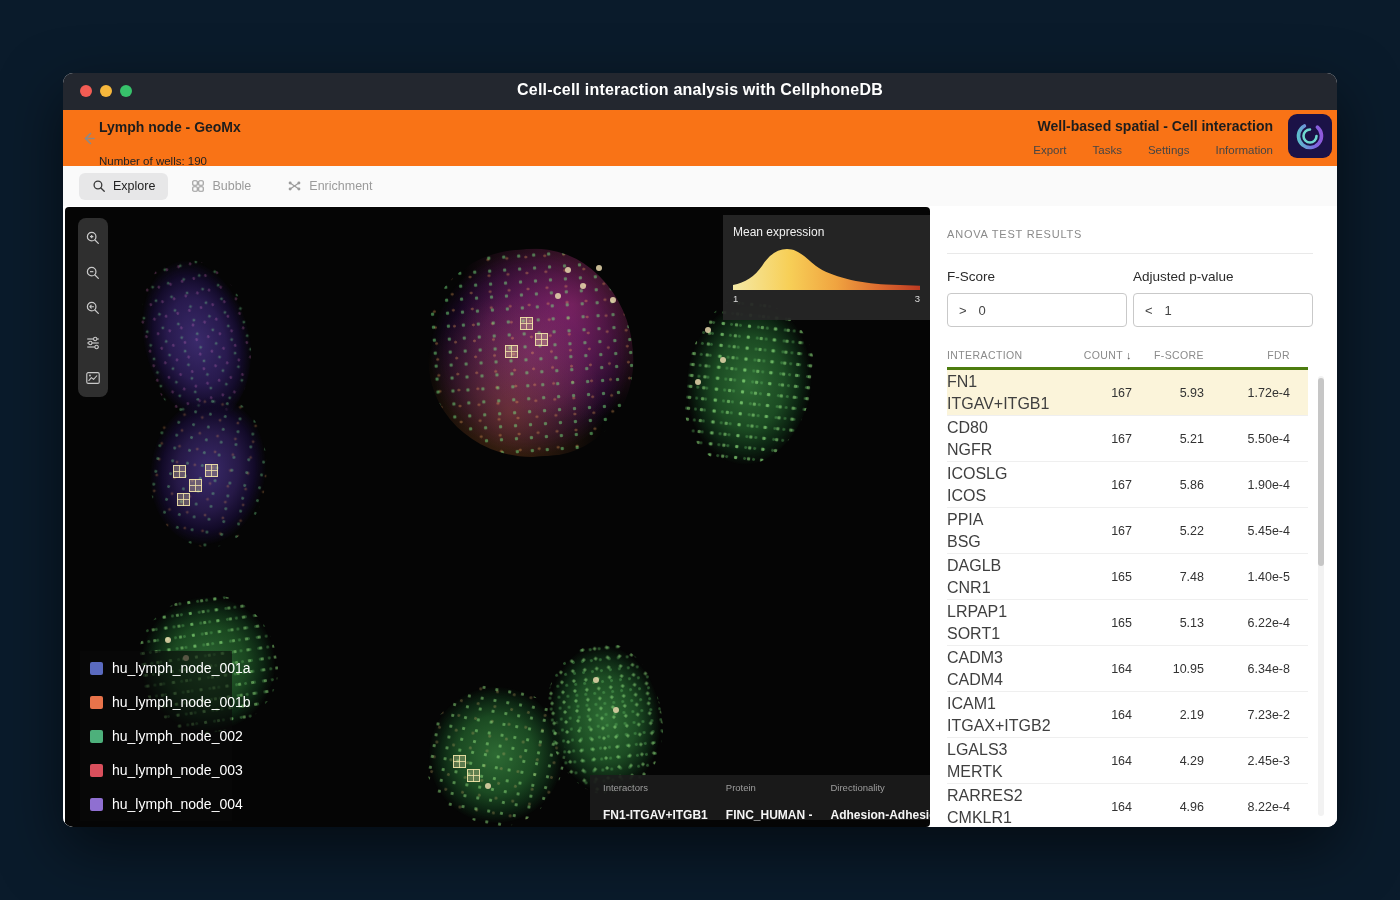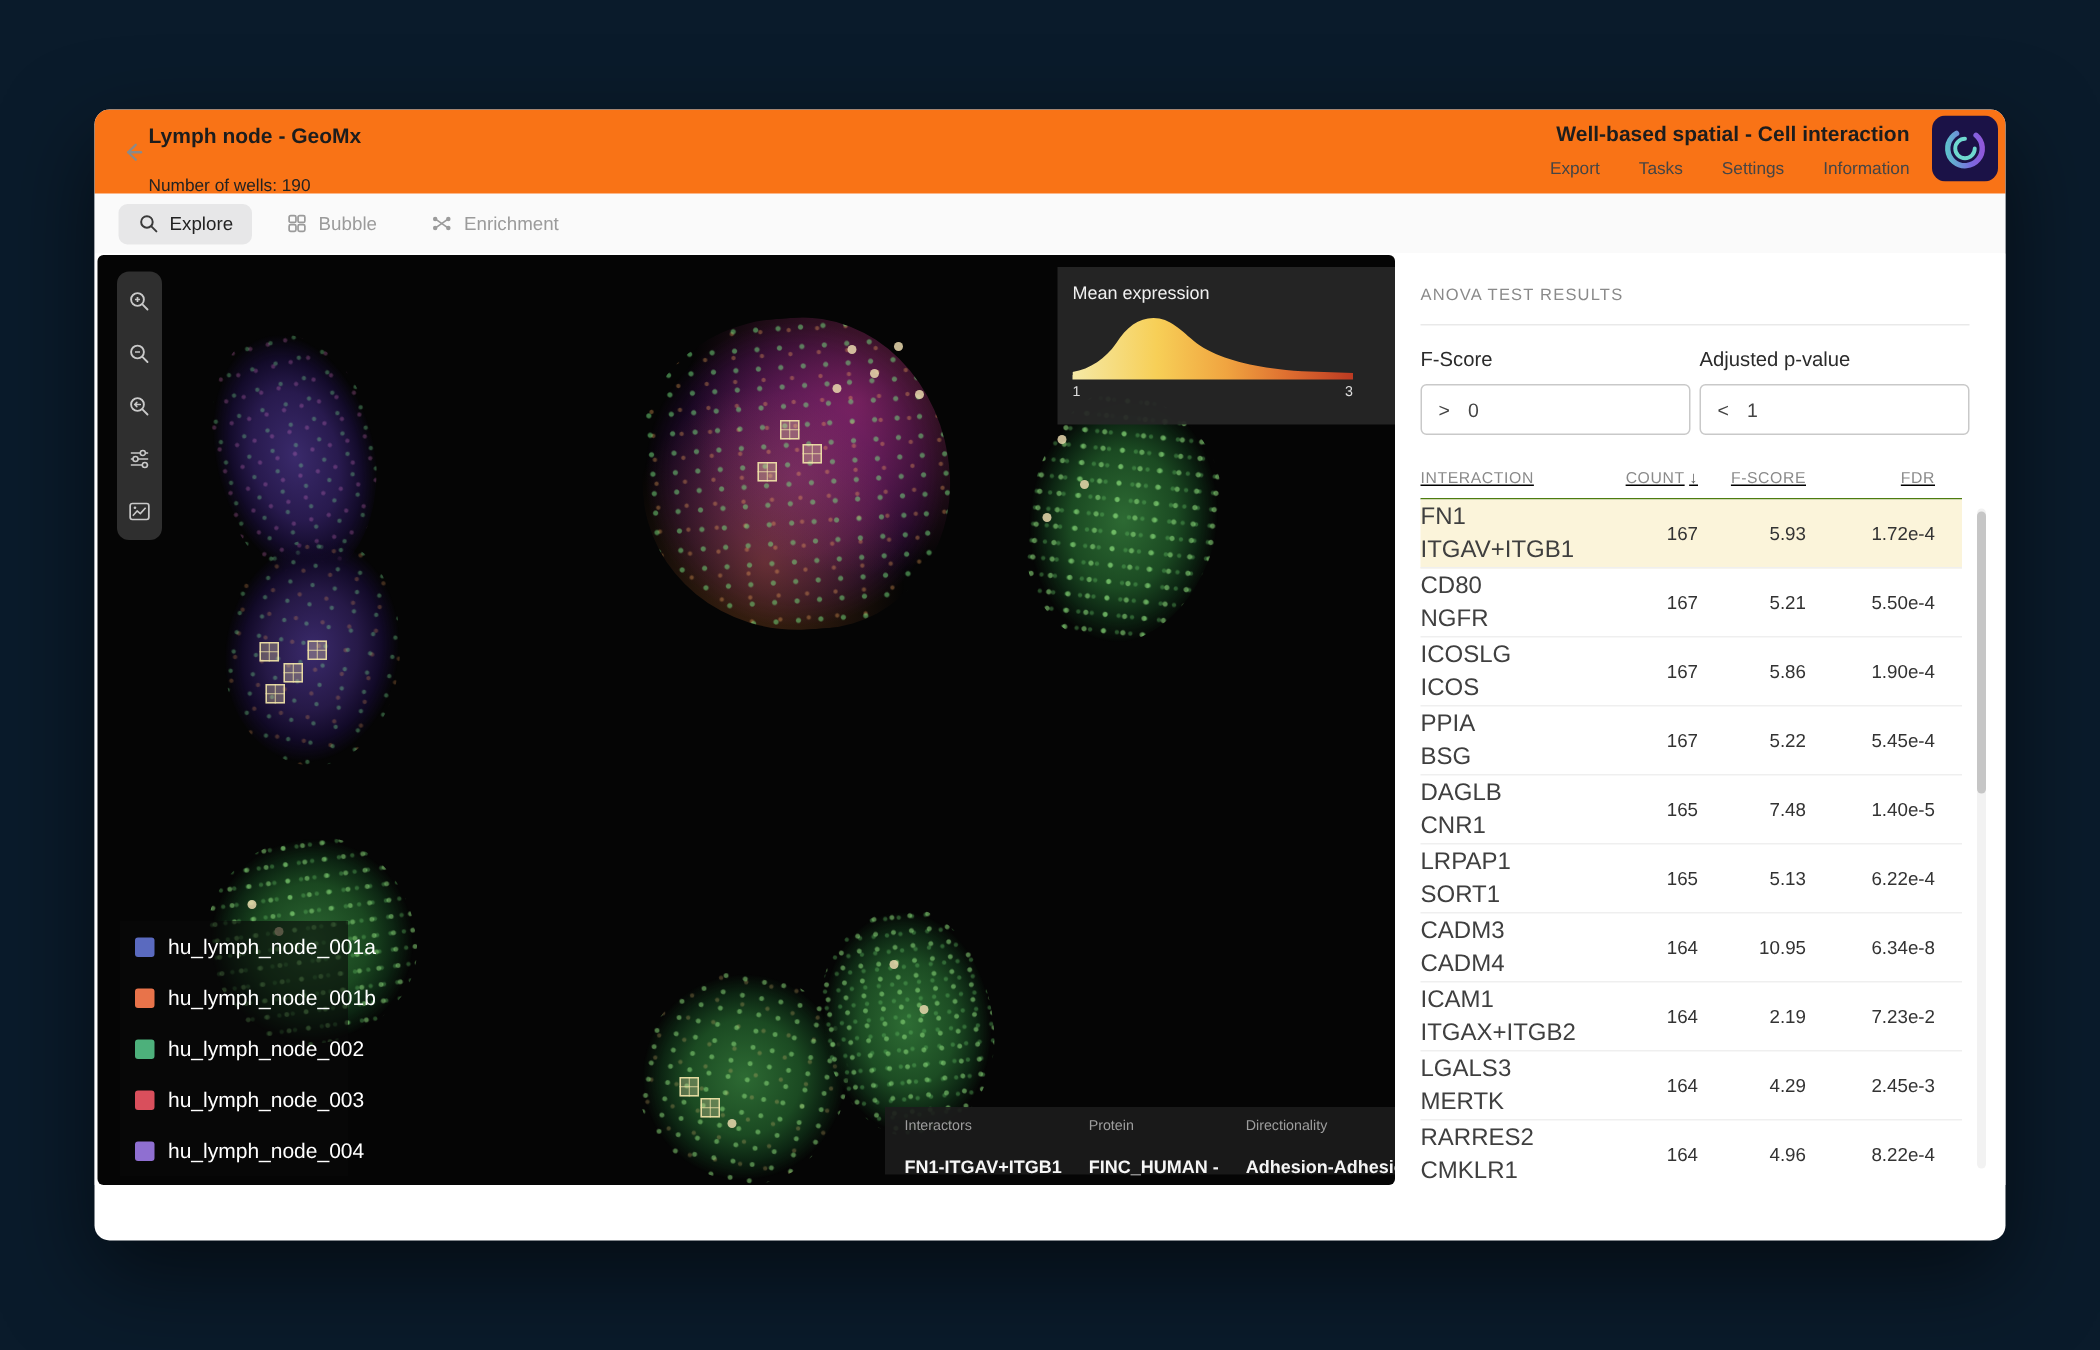--- a/index.html
+++ b/index.html
@@ -107,21 +107,21 @@
   .dot { position:absolute; width:6px; height:6px; border-radius:50%; background:#ead9ae; opacity:.85; }
 
   
   .vtoolbar { position:absolute; left:13px; top:11px; width:30px; background:#2f2f2f;
               border-radius:8px; padding:5px 0; display:flex; flex-direction:column;
               align-items:center; gap:6px; }
   .vbtn { width:28px; height:29px; display:flex; align-items:center; justify-content:center;
           cursor:pointer; border-radius:6px; }
 
   
-  .cbar { position:absolute; right:0; top:8px; width:225px; height:105px;
+  .cbar { position:absolute; right:0; top:8px; width:207px; height:105px;
           background:rgba(38,38,38,.94); padding:10px 10px 6px; }
   .cbar-title { font-size:12px; color:#f0f0f0; }
   .cbar-curve { display:block; margin-top:4px; }
   .cbar-bar { height:3px; width:187px;
       background:linear-gradient(90deg,#f5e9a6,#f7cf57 30%,#f0a440 55%,#dd6b2f 78%,#bc3a22); }
   .cbar-ticks { display:flex; justify-content:space-between; width:187px; margin-top:3px;
                 font-size:9.5px; color:#ddd; }
 
   
   .legend { position:absolute; left:15px; top:444px; }
@@ -141,21 +141,21 @@
            padding:22px 0 0 17px; overflow:hidden; }
   .panel-title { font-size:11px; letter-spacing:.8px; color:#8a8a8a; }
   .panel-div { width:366px; height:1px; background:#e9e9e9; margin:13px 0 15px; }
   .filters { width:366px; display:grid; grid-template-columns:180px 180px; column-gap:6px; row-gap:9px; }
   .f-label { font-size:13.5px; color:#2b2b2b; }
   .f-input { height:34px; border:1px solid #c9c9c9; border-radius:4px; display:flex;
              align-items:center; gap:12px; padding:0 11px; font-size:13px; color:#444;
              background:#fff; cursor:text; }
   .table { margin-top:15px; width:361px; }
   .thead { display:grid; grid-template-columns:1fr 58px 72px 86px; align-items:center;
-           height:28px; padding-right:18px; border-bottom:1px solid #4d7c0f;text-decoration:underline; }
+           height:28px; padding-right:18px; border-bottom:3px solid #4d7c0f; }
   .th { font-size:10.5px; letter-spacing:.4px; color:#8a8a8a; cursor:pointer; }
   .th.num { text-align:right; }
   .th .sort { font-size:11px; color:#555; margin-left:3px; }
   .trow { display:grid; grid-template-columns:1fr 58px 72px 86px; align-items:center;
           height:46px; padding-right:18px; border-bottom:1px solid #efefef; cursor:pointer; }
   .trow.sel { background:#fbf4da; }
   .genes div { font-size:16px; color:#3f3f3f; line-height:1.32; }
   .cnum { font-size:12.5px; color:#333; text-align:right; }
   .pscroll { position:absolute; right:13px; top:170px; width:6px; height:440px;
              background:#f2f2f2; border-radius:3px; }
@@ -163,20 +163,28 @@
             background:#c6c6c6; border-radius:3px; cursor:grab; }
 
   svg { display:block; }
 </style>
 </head>
 <body>
 
 <div class="page">
   <div class="window">
 
+    <div class="titlebar">
+      <div class="lights">
+        <span class="light r"></span>
+        <span class="light y"></span>
+        <span class="light g"></span>
+      </div>
+      <div class="tb-title">Cell-cell interaction analysis with CellphoneDB</div>
+    </div>
 
     <div class="header">
       <div class="back-btn">
         <svg width="17" height="17" viewBox="0 0 17 17">
           <path d="M10.5 3.5 L5.5 8.5 L10.5 13.5" fill="none" stroke="#8a8a8a" stroke-width="1.6" stroke-linecap="round" stroke-linejoin="round"></path>
           <line x1="5.5" y1="8.5" x2="14" y2="8.5" stroke="#8a8a8a" stroke-width="1.6" stroke-linecap="round"></line>
         </svg>
       </div>
       <div class="h-titles">
         <div class="h-title">Lymph node - GeoMx</div>

